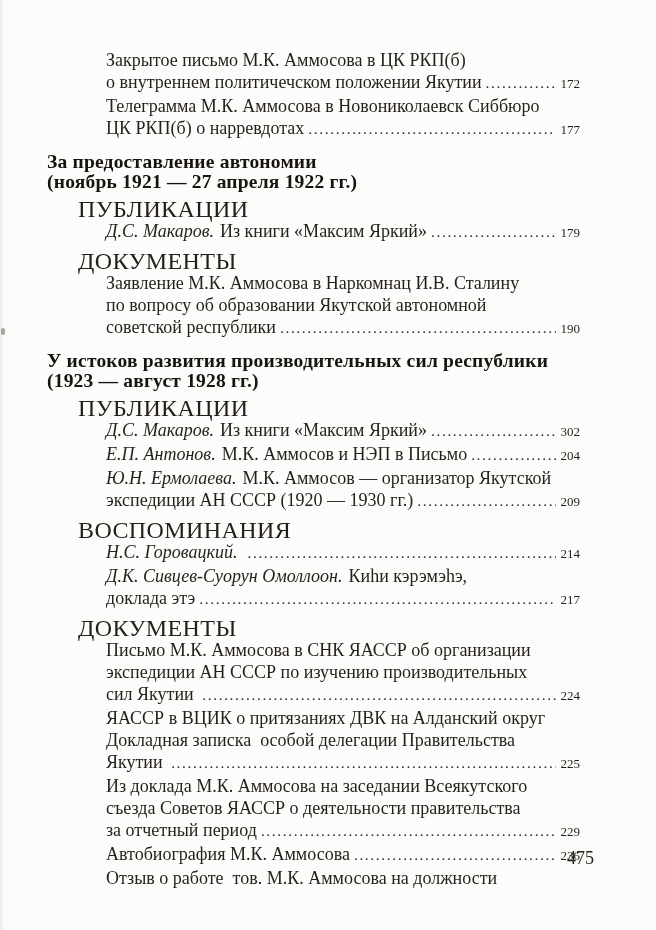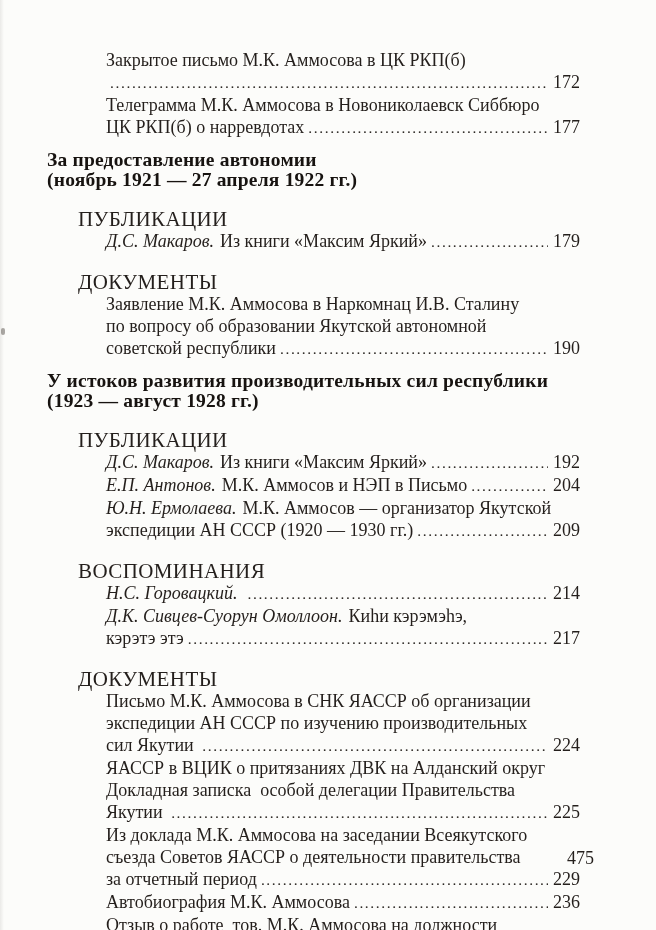--- a/index.html
+++ b/index.html
@@ -35,25 +35,25 @@
   .leader {
     flex:1 1 auto; min-width:12px;
     overflow:hidden; white-space:nowrap;
     margin:0 5px 0 4px;
     font-size:15.5px; letter-spacing:1.6px;
     color:#2c2824;
   }
   .leader::after {
     content:"..........................................................................................................................................................";
   }
-  .pg { flex:0 0 auto; white-space:nowrap; font-size:18px;text-align:right; }
+  .pg { flex:0 0 auto; white-space:nowrap; font-size:13px;text-align:right; }
   .entry { margin-left:59px; }
   .glabel {
-    margin:18px 0 0 31px;
-    font-size:21px; line-height:22px; letter-spacing:0.4px;
+    margin:6px 0 0 31px;
+    font-size:24px; line-height:22px; letter-spacing:0.4px;
   }
   .sec {
     margin:11px 0 0 0;
     font-weight:bold;
     font-size:19.5px; line-height:20px;
     color:#171310; letter-spacing:0.2px;
   }
   .sec-line { white-space:pre; }
   .footer-pg {
     position:absolute; top:848px; right:58px;
@@ -67,20 +67,21 @@
   <div class="page-edge"></div>
   <div class="speck"></div>
 
   <div class="toc">
 
     <div class="entry">
       <div class="row">
         <span class="t">Закрытое письмо М.К. Аммосова в ЦК РКП(б)</span>
       </div>
       <div class="row">
+        <span class="t">о внутреннем политичечском положении Якутии</span>
         <span class="leader"></span>
         <span class="pg">172</span>
       </div>
     </div>
 
     <div class="entry">
       <div class="row">
         <span class="t">Телеграмма М.К. Аммосова в Новониколаевск Сиббюро</span>
       </div>
       <div class="row">
@@ -127,21 +128,21 @@
       <div class="sec-line">(1923 — август 1928 гг.)</div>
     </div>
 
     <div class="glabel">ПУБЛИКАЦИИ</div>
 
     <div class="entry">
       <div class="row">
         <span class="author">Д.С. Макаров.</span>
         <span class="t">Из книги «Максим Яркий»</span>
         <span class="leader"></span>
-        <span class="pg">192</span>
+        <span class="pg">302</span>
       </div>
     </div>
 
     <div class="entry">
       <div class="row">
         <span class="author">Е.П. Антонов.</span>
         <span class="t">М.К. Аммосов и НЭП в Письмо</span>
         <span class="leader"></span>
         <span class="pg">204</span>
       </div>
@@ -168,21 +169,21 @@
         <span class="pg">214</span>
       </div>
     </div>
 
     <div class="entry">
       <div class="row">
         <span class="author">Д.К. Сивцев-Суорун Омоллоон.</span>
         <span class="t">Киһи кэрэмэһэ,</span>
       </div>
       <div class="row">
-        <span class="t">кэрэтэ этэ</span>
+        <span class="t">доклада этэ</span>
         <span class="leader"></span>
         <span class="pg">217</span>
       </div>
     </div>
 
     <div class="glabel">ДОКУМЕНТЫ</div>
 
     <div class="entry">
       <div class="row">
         <span class="t">Письмо М.К. Аммосова в СНК ЯАССР об организации</span>

